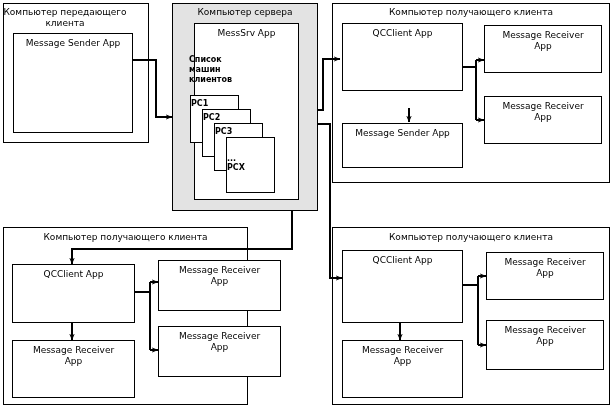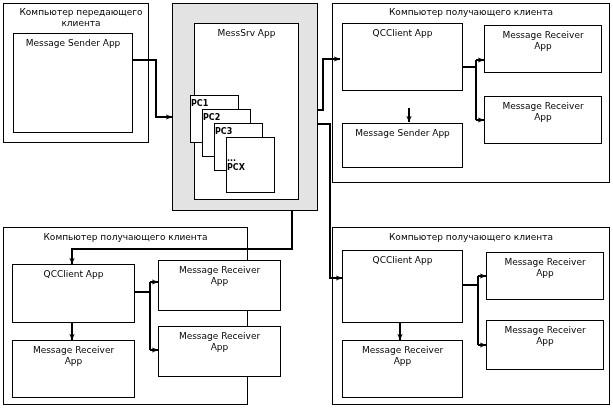--- a/index.html
+++ b/index.html
@@ -125,32 +125,36 @@
       <path d="M400,323 L400,340" marker-end="url(#arrowhead)"></path>
       <path d="M463,285 L478,285 L478,345"></path>
       <path d="M478,276 L486,276" marker-end="url(#arrowhead)"></path>
       <path d="M478,345 L486,345" marker-end="url(#arrowhead)"></path>
       <path d="M478,276 L478,285"></path>
     </g>
   </svg>
 
   <div class="frame" style="left:3px; top:3px; width:146px; height:140px;">
   </div>
-  <div class="frame-title" style="left:3px; top:7px; width:124px;margin-left:16px;">Компьютер передающего
+  <div class="frame-title" style="left:3px; top:7px; width:124px;">Компьютер передающего
 клиента</div>
   <div class="node" style="left:13px; top:33px; width:120px; height:100px;">
     <div class="node-label">Message Sender App</div>
   </div>
 
   <div class="frame server" style="left:172px; top:3px; width:146px; height:208px;">
   </div>
+  <div class="frame-title" style="left:172px; top:7px; width:146px;">Компьютер сервера</div>
 
   <div class="node" style="left:194px; top:23px; width:105px; height:177px;">
     <div class="node-label">MessSrv App</div>
   </div>
+  <div class="list-caption" style="left:189px; top:55px; width:60px;">Список
+машин
+клиентов</div>
 
   <div class="pc-card" style="left:190px; top:95px; width:49px; height:48px;">
     <div class="pc-card-label">PC1</div>
   </div>
   <div class="pc-card" style="left:202px; top:109px; width:49px; height:48px;">
     <div class="pc-card-label">PC2</div>
   </div>
   <div class="pc-card" style="left:214px; top:123px; width:49px; height:48px;">
     <div class="pc-card-label">PC3</div>
   </div>

